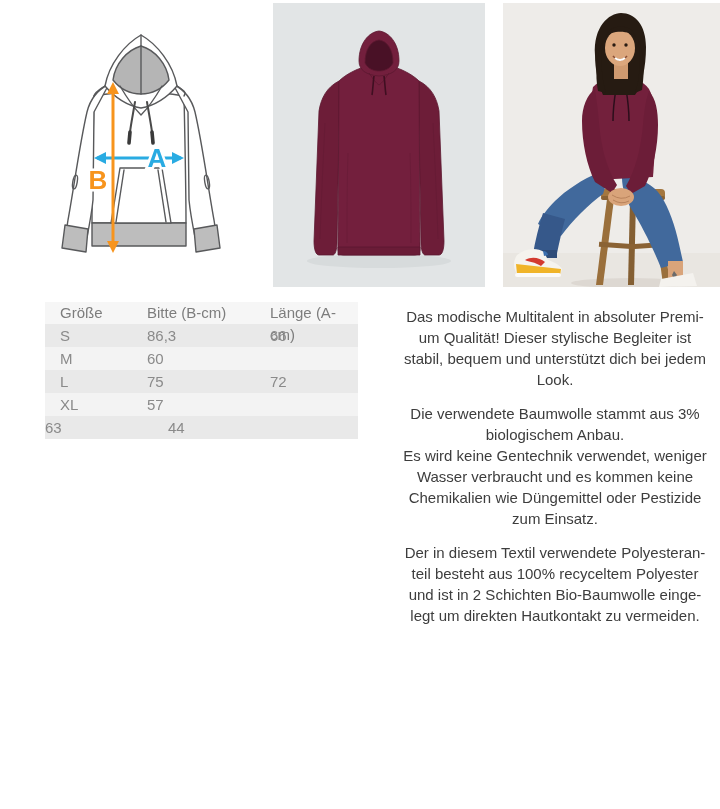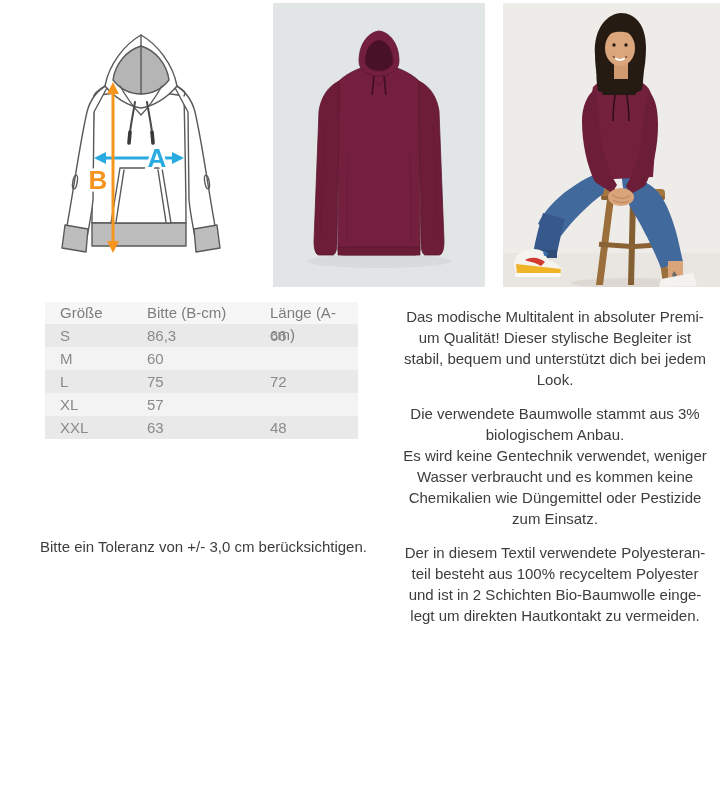--- a/index.html
+++ b/index.html
@@ -203,27 +203,25 @@
     <div class="trow odd">
       <div class="tc1">L</div>
       <div class="tc2">75</div>
       <div class="tc3">72</div>
     </div>
     <div class="trow even">
       <div class="tc1">XL</div>
       <div class="tc3">57</div>
     </div>
     <div class="trow odd">
-      <div class="tc1">XXL</div>
       <div class="tc2">63</div>
-      <div class="tc3">48</div>
-    </div>
-  </div>
-
-  <div class="tolerance-note">Bitte ein Toleranz von +/- 3,0 cm berücksichtigen.</div>
+      <div class="tc3">44</div>
+    </div>
+  </div>
+
 
   <div class="desc">
     <p class="g13">Das modische Multitalent in absoluter Premi-
 um Qualität! Dieser stylische Begleiter ist
 stabil, bequem und unterstützt dich bei jedem
 Look.</p>
     <p class="g13">Die verwendete Baumwolle stammt aus 3%
 biologischem Anbau.
 Es wird keine Gentechnik verwendet, weniger
 Wasser verbraucht und es kommen keine

